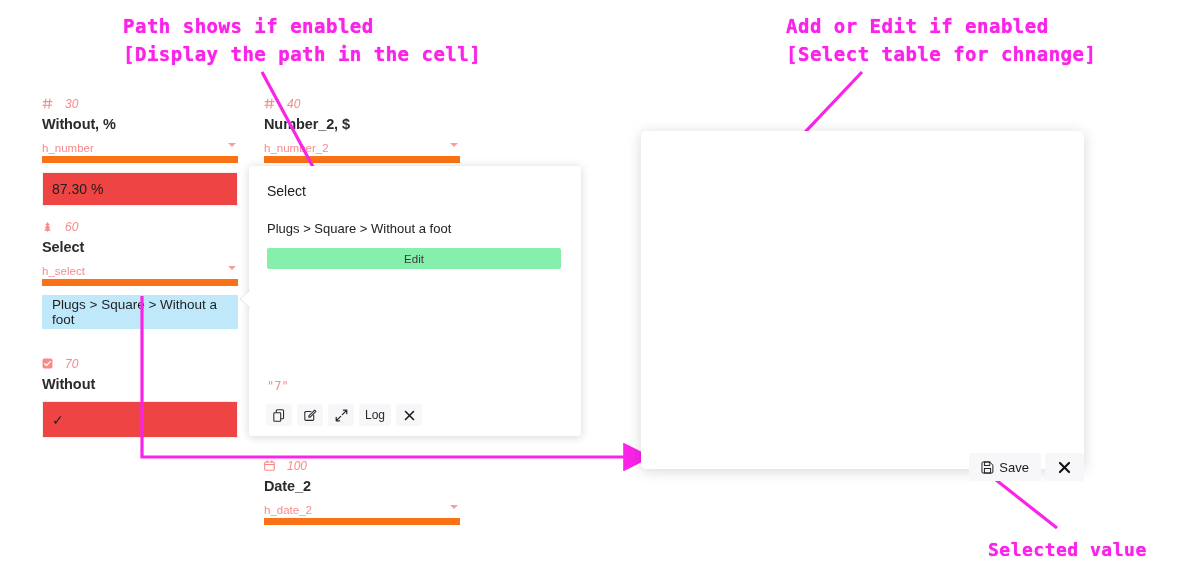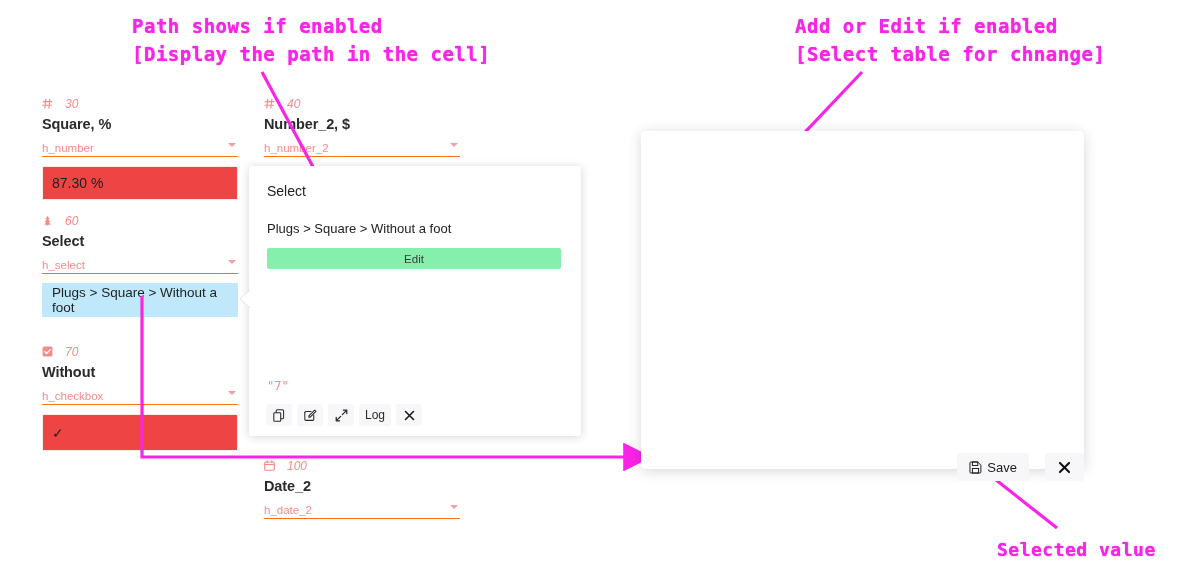--- a/index.html
+++ b/index.html
@@ -23,21 +23,20 @@
   .annot {
     position: absolute;
     color: #fa23e8;
     font-family: "DejaVu Sans Mono", monospace;
     font-weight: 700;
     font-size: 19px;
     line-height: 28px;
     letter-spacing: 0.5px;
     white-space: pre;
     text-shadow: 0 0 1px #fa23e8;
-    margin-left: 9px;
   }
   .annot-tl { left: 123px; top: 12px; }
   .annot-tr { left: 786px; top: 12px; }
   .annot-br { left: 988px; top: 536px; font-size: 18px; }
 
   svg.overlay {
     position: absolute;
     inset: 0;
     width: 1188px;
     height: 573px;
@@ -74,21 +73,21 @@
     font-size: 14.5px;
     font-weight: 700;
     color: #2b2b2b;
     margin-top: 5px;
     letter-spacing: -0.1px;
   }
   .f-sel {
     position: relative;
     margin-top: 6px;
     height: 18px;
-    border-bottom: 1px solid #f97316;
+    border-bottom: 7px solid #f97316;
   }
   .f-sel span {
     color: #f98a8a;
     font-size: 11.5px;
   }
   .f-caret {
     position: absolute;
     right: 2px;
     top: 5px;
     width: 0; height: 0;
@@ -289,21 +288,21 @@
   .tri-closed {
     border-left: 7px solid #000;
     border-top: 5px solid transparent;
     border-bottom: 5px solid transparent;
   }
   .modal-footer {
     position: absolute;
     right: 14px;
     bottom: 12px;
     display: flex;
-    gap: 16px;
+    gap: 4px;
     align-items: center;
   }
   .m-btn {
     height: 28px;
     background: #f7f7f9;
     border-radius: 3px;
     display: flex;
     align-items: center;
     justify-content: center;
     gap: 5px;
@@ -327,21 +326,21 @@
 
       <div class="field">
         <div class="f-meta">
           <span class="mi">
             <svg width="11" height="11" viewBox="0 0 16 16">
                 <path d="M5.5 1.5 4 14.5M11.5 1.5 10 14.5M1.8 5.2h12.6M1.2 10.5h12.6" stroke="#f98a8a" stroke-width="1.7" fill="none" stroke-linecap="round"></path>
               </svg>
           </span>
           <span>30</span>
         </div>
-        <div class="f-label">Square, %</div>
+        <div class="f-label">Without, %</div>
         <div class="f-sel">
           <span>h_number</span>
           <i class="f-caret"></i>
         </div>
         <div class="f-value">87.30 %</div>
       </div>
 
       <div class="field">
         <div class="f-meta">
           <span class="mi">
@@ -364,24 +363,20 @@
         <div class="f-meta">
           <span class="mi">
             <svg width="11" height="11" viewBox="0 0 16 16">
                 <rect x="0.8" y="0.8" width="14.4" height="14.4" rx="2.4" fill="#f98a8a"></rect>
                 <path d="M4 8.3 6.7 11 12 5.2" stroke="#fff" stroke-width="1.9" fill="none" stroke-linecap="round" stroke-linejoin="round"></path>
               </svg>
           </span>
           <span>70</span>
         </div>
         <div class="f-label">Without</div>
-        <div class="f-sel">
-          <span>h_checkbox</span>
-          <i class="f-caret"></i>
-        </div>
         <div class="f-value tall">✓</div>
       </div>
 
 
     </div>
 
     <div class="col col-2">
 
       <div class="field">
         <div class="f-meta">

